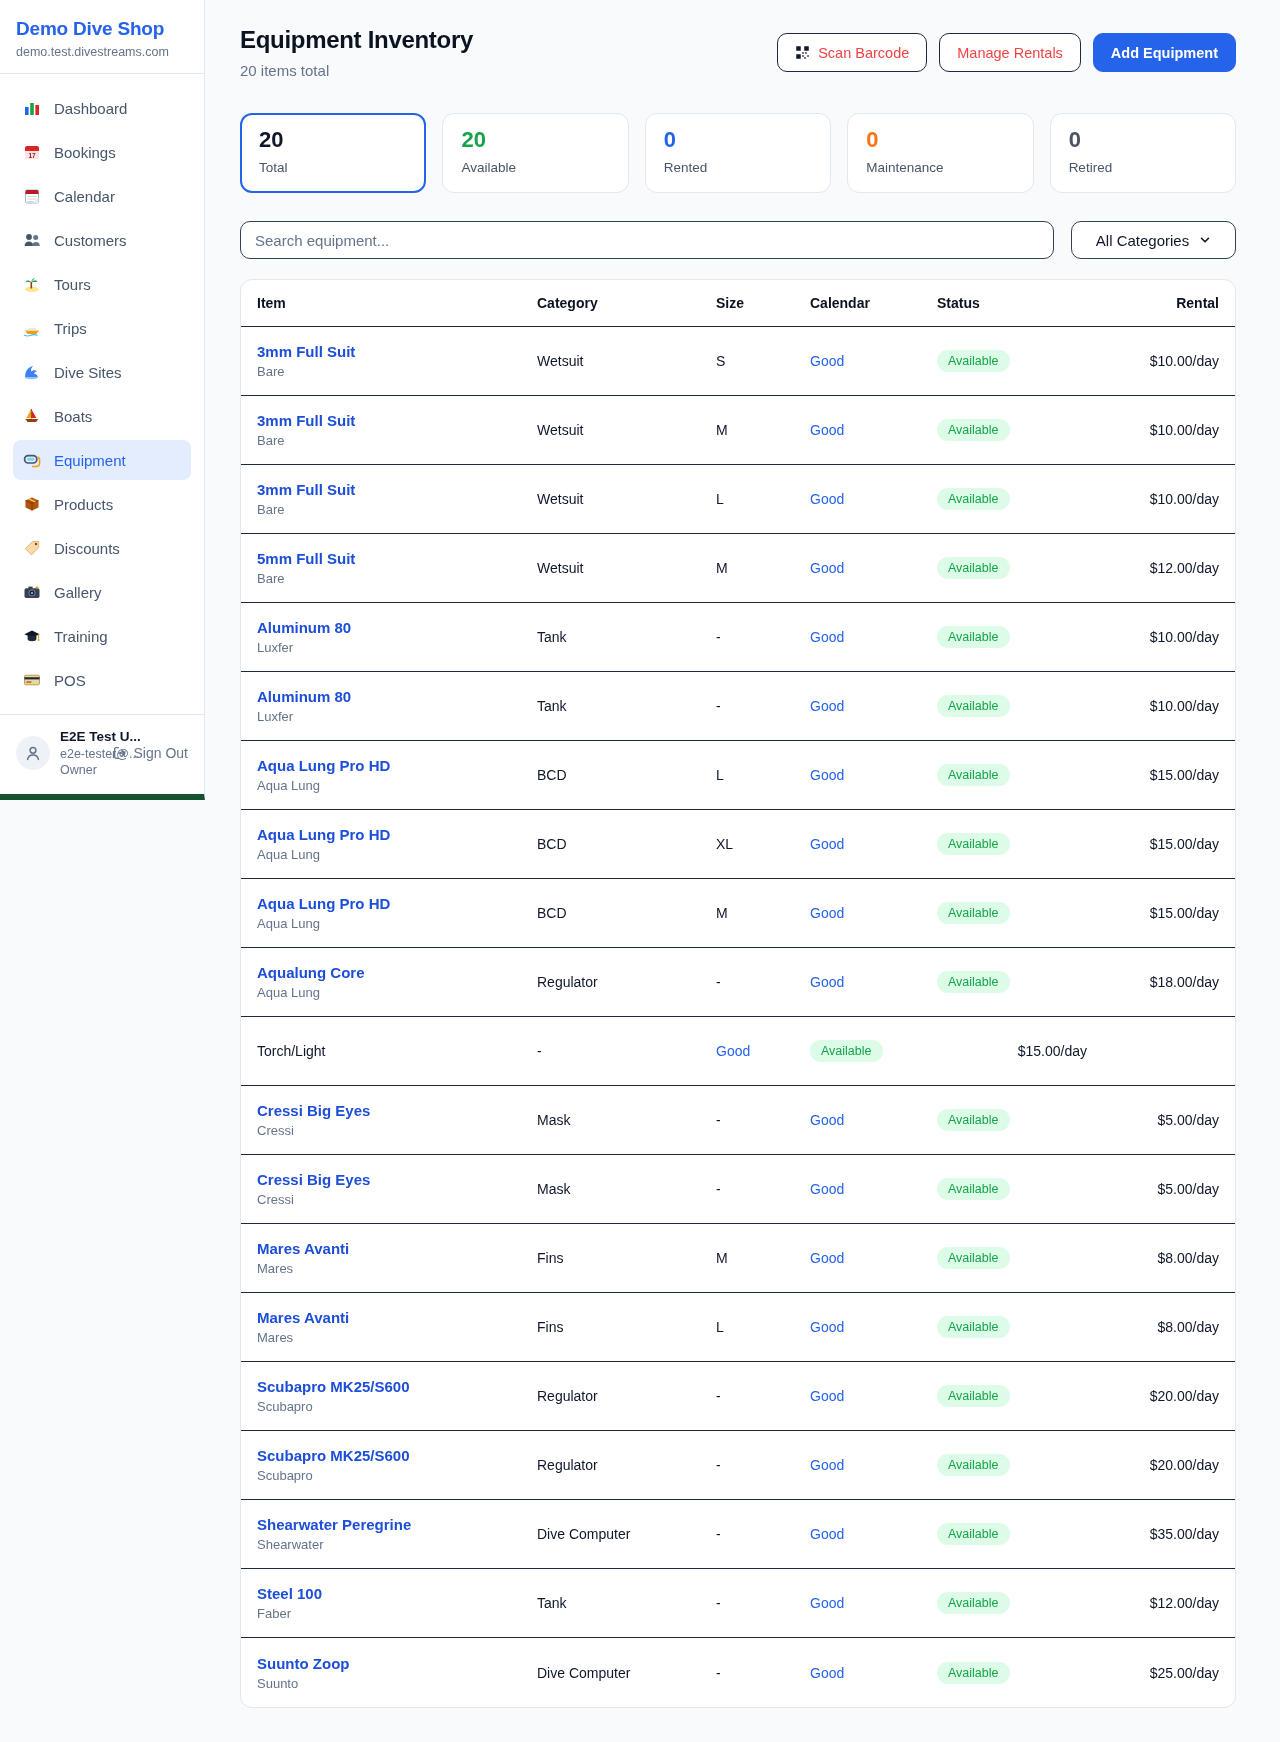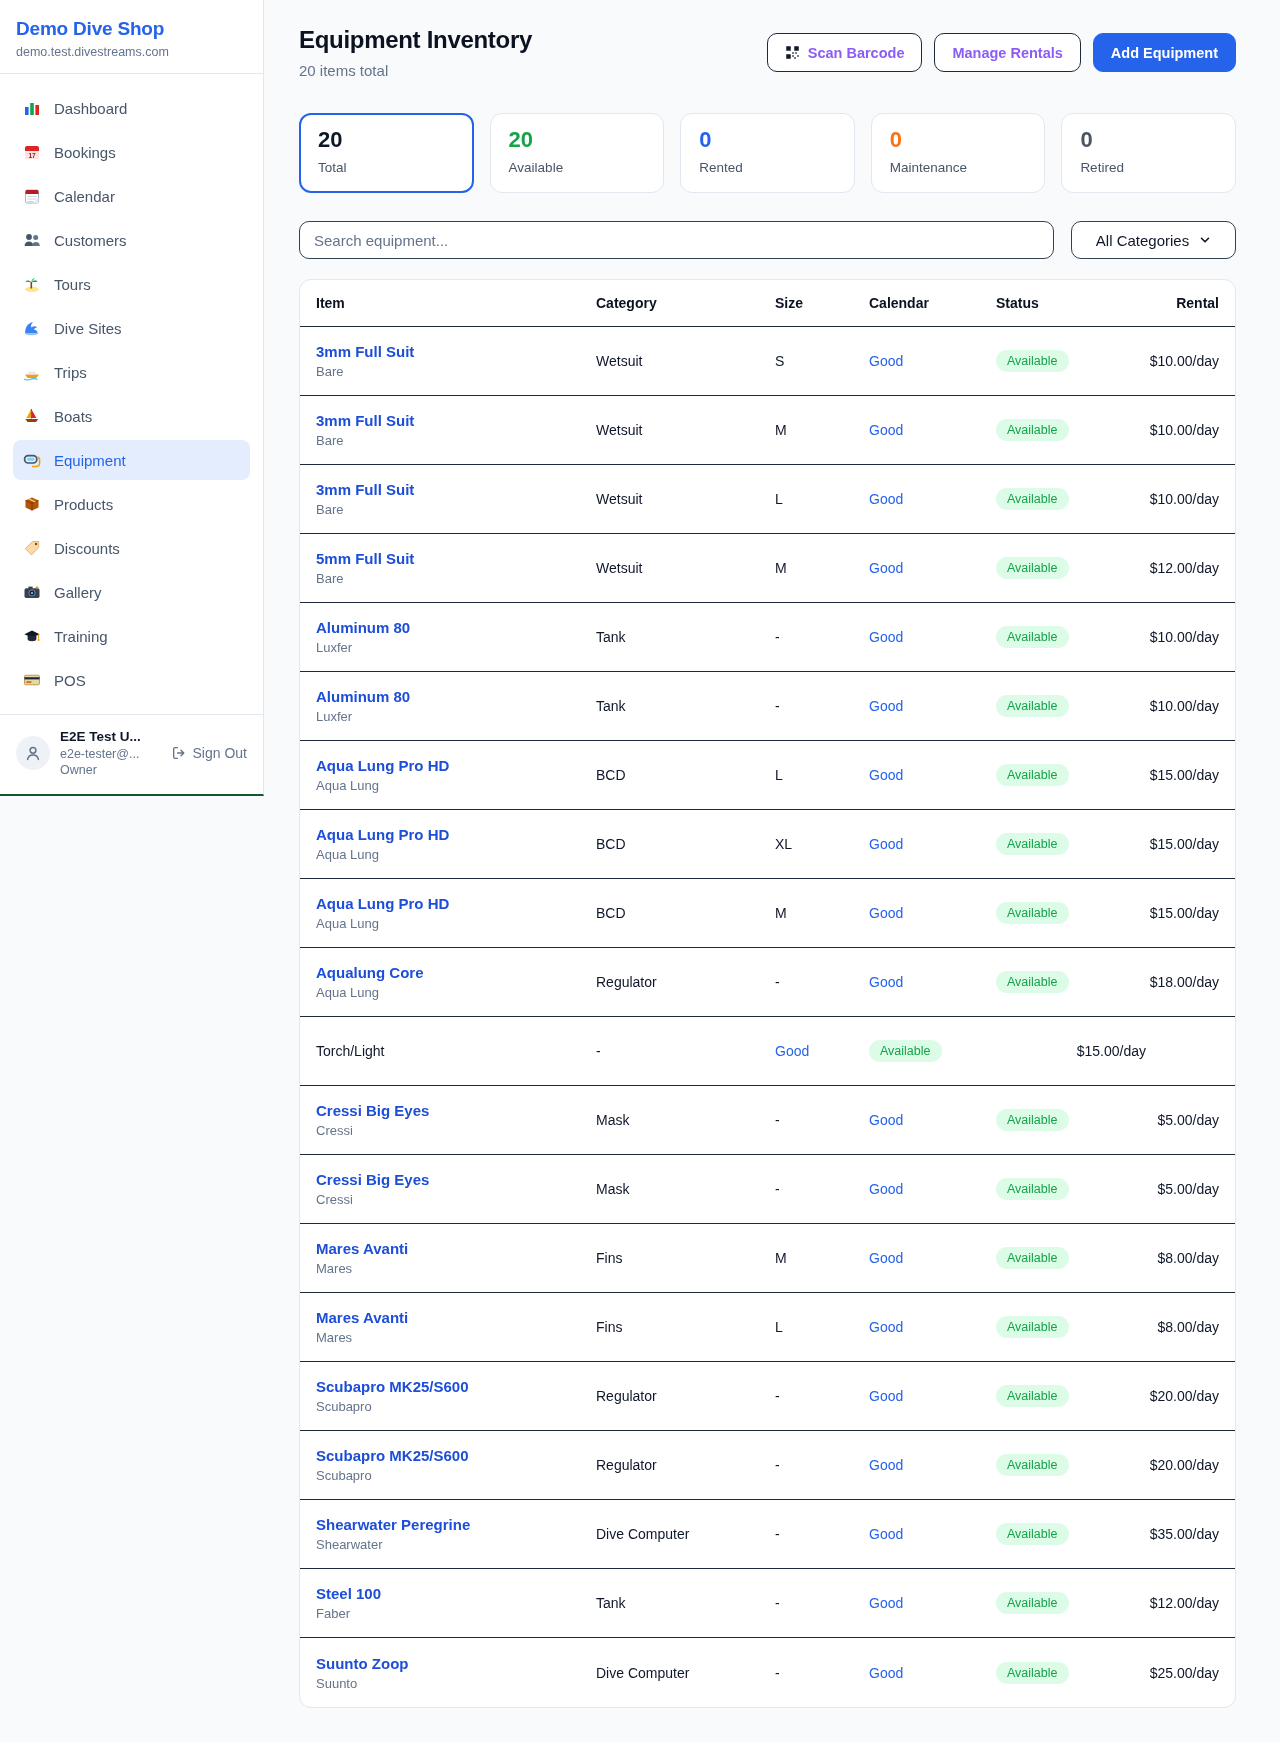--- a/index.html
+++ b/index.html
@@ -4,22 +4,22 @@
 <style>
   * { box-sizing: border-box; margin: 0; padding: 0; }
   html,body { width:1280px; height:1742px; }
   body {
     font-family: "Liberation Sans", sans-serif;
     background:#f8fafc; color:#0f172a;
     display:flex; align-items:flex-start; overflow:hidden;
   }
   
   .sidebar {
-    width:264px; flex:none; background:#fff;
-    border-right:1px solid #e2e8f0; border-bottom:2px solid #14532d;
+    width:205px; flex:none; background:#fff;
+    border-right:1px solid #e2e8f0; border-bottom:6px solid #14532d;
   }
   .brand { padding:18px 16px 14px; }
   .brand-name { font-size:19px; font-weight:800; color:#2563eb; letter-spacing:-.2px; }
   .brand-domain { font-size:12.5px; color:#64748b; margin-top:5px; }
   .sb-divider { border:none; border-top:1px solid #e2e8f0; }
   .nav { list-style:none; padding:14px 13px 10px; }
   .nav-item {
     display:flex; align-items:center; gap:13px; height:40px; margin-bottom:4px;
     padding:0 10px; border-radius:8px; font-size:15px; color:#475569; cursor:pointer;
   }
@@ -40,21 +40,21 @@
   .signout svg { width:16px; height:16px; }
   
   .main { flex:1; padding:26px 44px 0 35px; min-width:0; }
   .page-head { display:flex; align-items:center; justify-content:space-between; }
   .page-title { font-size:24px; font-weight:800; letter-spacing:-.3px; color:#0b1220; }
   .page-sub { font-size:15px; color:#64748b; margin-top:8px; }
   .head-actions { display:flex; gap:12px; }
   .btn {
     display:inline-flex; align-items:center; gap:8px; height:39px; padding:0 17px;
     border:1px solid #1e293b; border-radius:10px; background:#fff;
-    font-size:14.5px; font-weight:700; color:#8b5cf6; cursor:pointer;
+    font-size:14.5px; font-weight:400; color:#ef4444; cursor:pointer;
   }
   .btn svg { width:15px; height:15px; }
   .btn.primary { background:#2563eb; border-color:#2563eb; color:#fff; font-weight:600; }
   
   .stats { display:flex; gap:16px; margin-top:34px; }
   .stat-card {
     flex:1; background:#fff; border:1px solid #e2e8f0; border-radius:12px;
     padding:13px 18px; height:80px; cursor:pointer;
   }
   .stat-card.selected { border:2px solid #2563eb; padding:12px 17px; }
@@ -157,35 +157,35 @@
             <path d="M8.5 7.2C6 4.7 3.4 5.2 2.4 6.8c2-.3 4.1.2 6.1.4z" fill="#16a34a"></path>
             <path d="M8.5 7.2c2.5-2.5 5.1-2 6.1-.4-2-.3-4.1.2-6.1.4z" fill="#15803d"></path>
             <path d="M8.5 7.2c-.1-3 1.9-4.2 3.5-4.2-1 .8-2.1 2.6-3.5 4.2z" fill="#22c55e"></path>
           </svg>
         </span>
     <span>Tours</span>
   </li>
       <li class="nav-item">
     <span class="nav-ico">
           <svg viewBox="0 0 18 18">
-            <path d="M2.2 14.5c-.4-6 2.6-10.4 7.8-11.6-2 2.1-2.5 4.1-1.4 5.6 1.5-1.6 4-1.5 5.5 0-1.6.1-2.6.7-3 2.2 2 0 3.6 1.6 3.6 3.8z" fill="#3b82f6"></path>
-            <path d="M2.2 14.5c3.2 1.6 9.2 1.6 12.5 0" stroke="#93c5fd" stroke-width="1.2" fill="none" stroke-linecap="round"></path>
-          </svg>
-        </span>
-    <span>Dive Sites</span>
-  </li>
-      <li class="nav-item">
-    <span class="nav-ico">
-          <svg viewBox="0 0 18 18">
             <path d="M2 11.5h14l-2.6 3.4H4.6z" fill="#f59e0b"></path>
             <path d="M4.3 11.5l1.5-2.8h6.4l1.5 2.8z" fill="#e5e7eb"></path>
             <path d="M1.5 16.3c2 .9 4.2.9 6.2 0s4.3-.9 6.3 0" stroke="#38bdf8" stroke-width="1.2" fill="none" stroke-linecap="round"></path>
           </svg>
         </span>
     <span>Trips</span>
+  </li>
+      <li class="nav-item">
+    <span class="nav-ico">
+          <svg viewBox="0 0 18 18">
+            <path d="M2.2 14.5c-.4-6 2.6-10.4 7.8-11.6-2 2.1-2.5 4.1-1.4 5.6 1.5-1.6 4-1.5 5.5 0-1.6.1-2.6.7-3 2.2 2 0 3.6 1.6 3.6 3.8z" fill="#3b82f6"></path>
+            <path d="M2.2 14.5c3.2 1.6 9.2 1.6 12.5 0" stroke="#93c5fd" stroke-width="1.2" fill="none" stroke-linecap="round"></path>
+          </svg>
+        </span>
+    <span>Dive Sites</span>
   </li>
       <li class="nav-item">
     <span class="nav-ico">
           <svg viewBox="0 0 18 18">
             <path d="M8.4 2v9.5" stroke="#92400e" stroke-width="1"></path>
             <path d="M8 2.5 3.4 11H8z" fill="#f59e0b"></path>
             <path d="M9 3.2l4.4 7.8H9z" fill="#dc2626"></path>
             <path d="M2.4 12h12.8l-2.1 3H4.5z" fill="#92400e"></path>
           </svg>
         </span>

